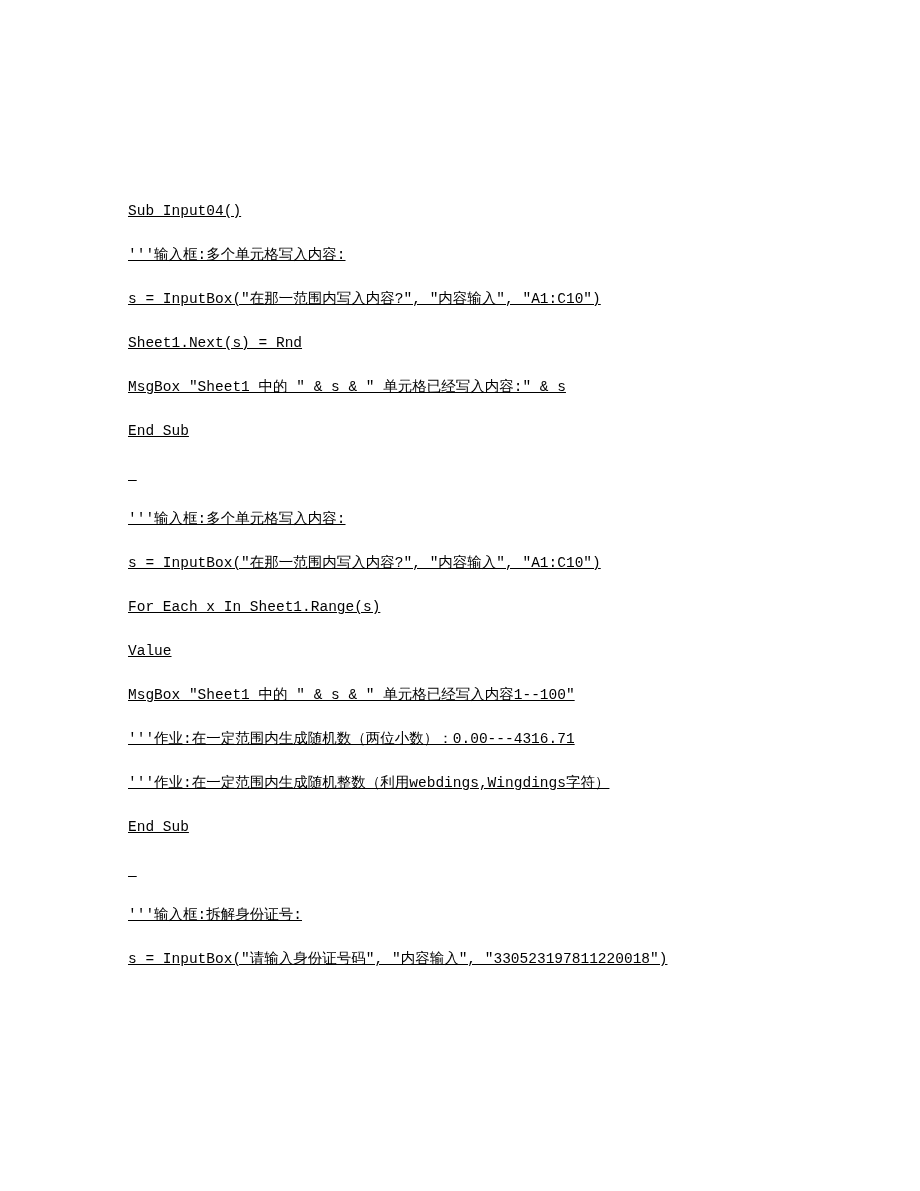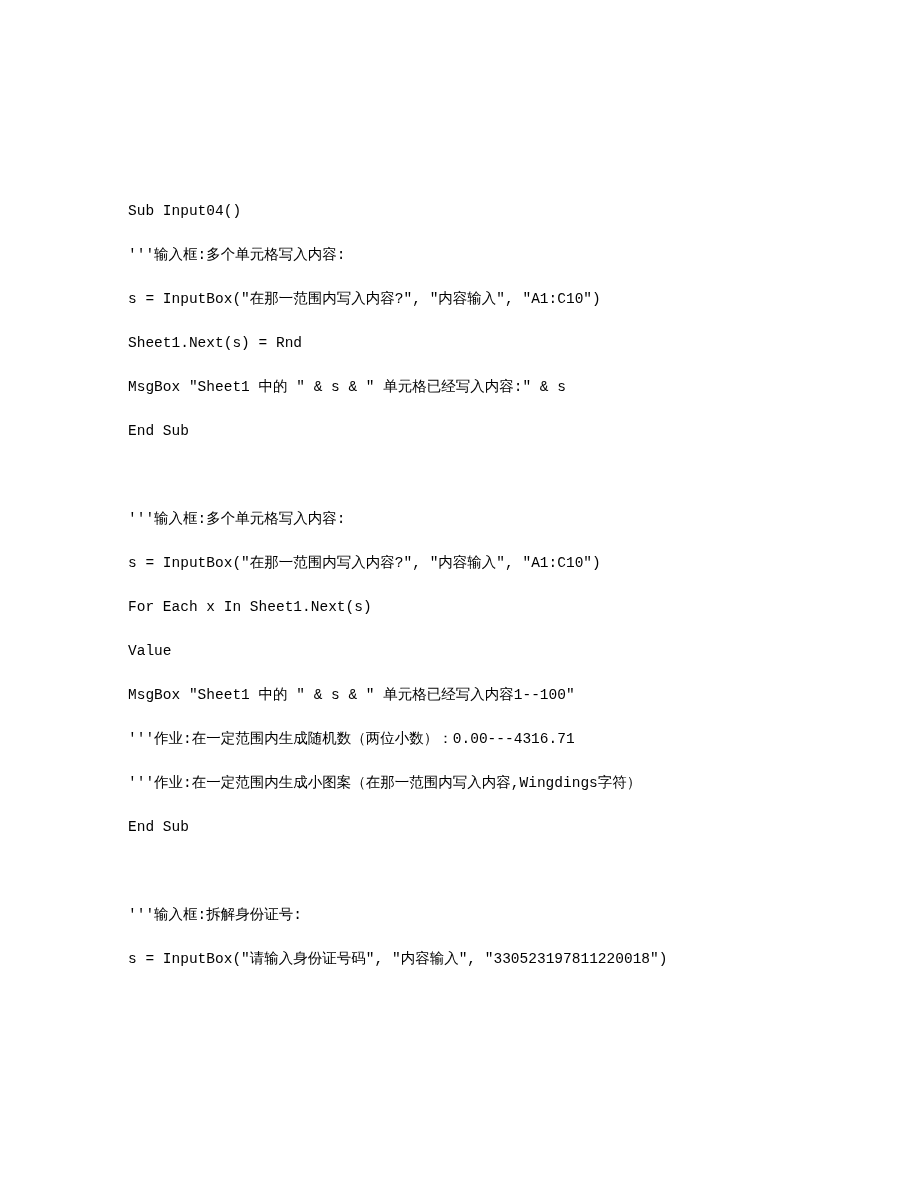--- a/index.html
+++ b/index.html
@@ -7,41 +7,41 @@
     width:920px;height:1191px;
     font-family:"SimSun","宋体","Courier New",monospace;
     font-size:14.5px;
     line-height:22px;
     color:#000;
     white-space:pre;
   }
   .page{
     padding:112px 0 0 128px;
   }
-  .line{display:block;}
+  .line{display:block;text-decoration:underline;}
 </style>
 </head>
 <body>
 
 
 <div class="page">
 <span class="line">Sub Input04()</span>
 <span class="line">'''输入框:多个单元格写入内容:</span>
 <span class="line">s = InputBox("在那一范围内写入内容?", "内容输入", "A1:C10")</span>
 <span class="line">Sheet1.Next(s) = Rnd</span>
 <span class="line">MsgBox "Sheet1 中的 " &amp; s &amp; " 单元格已经写入内容:" &amp; s</span>
 <span class="line">End Sub</span>
 <span class="line">&nbsp;</span>
 <span class="line">'''输入框:多个单元格写入内容:</span>
 <span class="line">s = InputBox("在那一范围内写入内容?", "内容输入", "A1:C10")</span>
-<span class="line">For Each x In Sheet1.Next(s)</span>
+<span class="line">For Each x In Sheet1.Range(s)</span>
 <span class="line">Value</span>
 <span class="line">MsgBox "Sheet1 中的 " &amp; s &amp; " 单元格已经写入内容1--100"</span>
 <span class="line">'''作业:在一定范围内生成随机数（两位小数）：0.00---4316.71</span>
-<span class="line">'''作业:在一定范围内生成小图案（在那一范围内写入内容,Wingdings字符）</span>
+<span class="line">'''作业:在一定范围内生成随机整数（利用webdings,Wingdings字符）</span>
 <span class="line">End Sub</span>
 <span class="line">&nbsp;</span>
 <span class="line">'''输入框:拆解身份证号:</span>
 <span class="line">s = InputBox("请输入身份证号码", "内容输入", "330523197811220018")</span>
 
 
 
 
 
 

